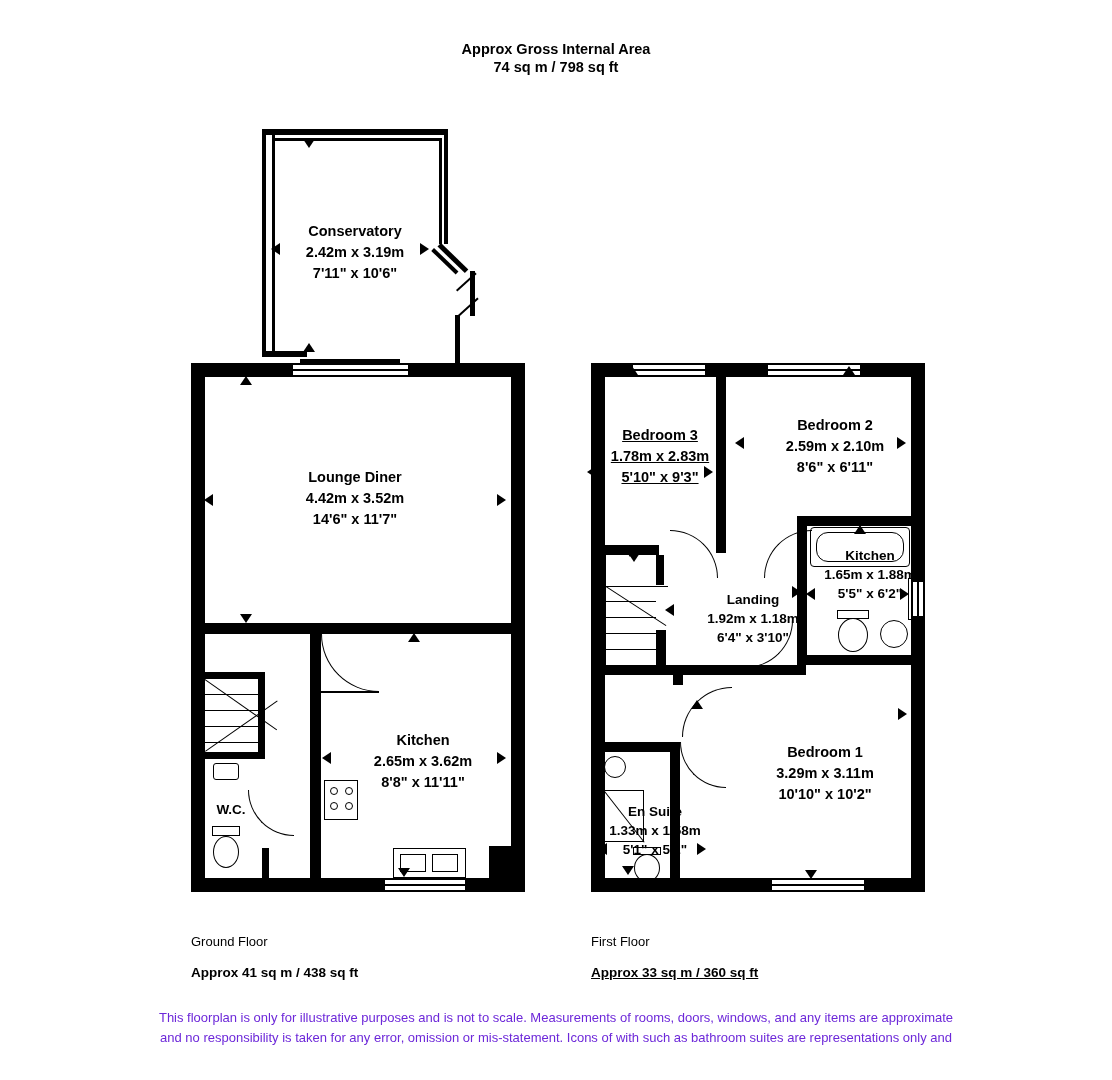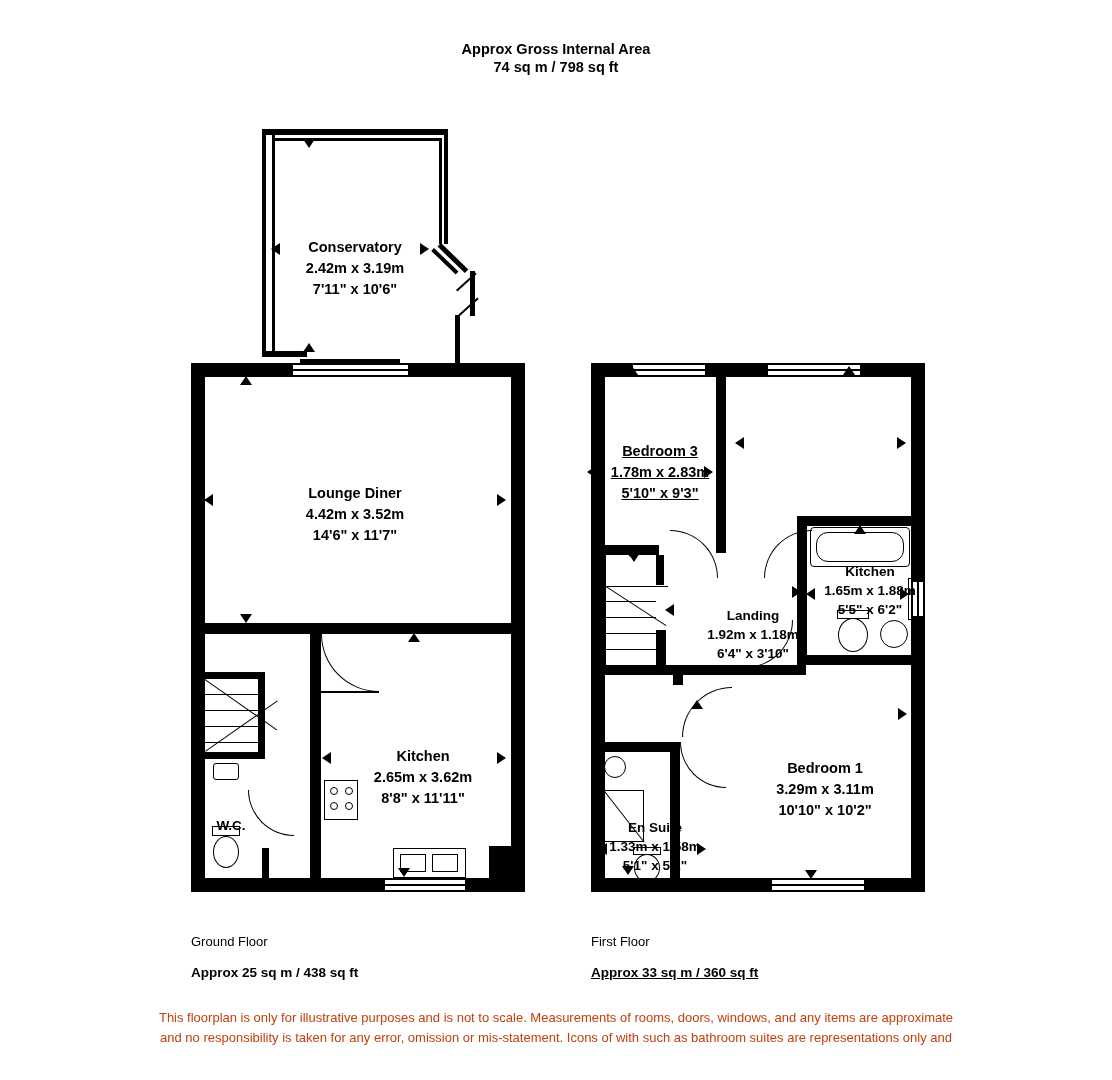--- a/index.html
+++ b/index.html
@@ -17,21 +17,21 @@
     left:0;right:0;top:40px;
     text-align:center;
     font-size:14.5px;font-weight:bold;line-height:18px;
   }
 
   
   .wall{background:#000;position:absolute;}
 
   
   .room-label{position:absolute;text-align:center;line-height:21px;font-size:14.5px;}
-  .room-label .nm{font-weight:bold;margin-top:16px;}
+  .room-label .nm{font-weight:bold;}
   .room-label .dim{font-weight:bold;}
   .room-label.small{font-size:13.5px;line-height:19px;}
 
   
   .arrow{position:absolute;width:0;height:0;}
   .arr-l{border-top:6px solid transparent;border-bottom:6px solid transparent;border-right:9px solid #000;}
   .arr-r{border-top:6px solid transparent;border-bottom:6px solid transparent;border-left:9px solid #000;}
   .arr-u{border-left:6px solid transparent;border-right:6px solid transparent;border-bottom:9px solid #000;}
   .arr-d{border-left:6px solid transparent;border-right:6px solid transparent;border-top:9px solid #000;}
 
@@ -45,21 +45,21 @@
   
   .arc{position:absolute;border:1.4px solid #000;box-sizing:border-box;background:transparent;}
 
   
   .floor-title{position:absolute;font-size:13px;}
   .floor-sub{position:absolute;font-size:13.5px;font-weight:bold;}
 
   
   #footer{
     left:100px;right:100px;top:1008px;
-    text-align:center;font-size:13px;line-height:20px;color:#c2410c;
+    text-align:center;font-size:13px;line-height:20px;color:#6d28d9;
   }
 </style>
 </head>
 <body>
 
 <div id="header" class="abs">
   <div>Approx Gross Internal Area</div>
   <div>74 sq m / 798 sq ft</div>
 </div>
 
@@ -158,21 +158,21 @@
   <div class="outline" style="left:393px;top:848px;width:73px;height:30px;"></div>
   <div class="outline-thin" style="left:400px;top:854px;width:26px;height:18px;"></div>
   <div class="outline-thin" style="left:432px;top:854px;width:26px;height:18px;"></div>
   <div class="wall" style="left:489px;top:846px;width:22px;height:32px;"></div>
   <div class="abs" style="left:385px;top:880px;width:80px;height:10px;background:#fff;"></div>
   <div class="thin" style="left:385px;top:884px;width:80px;height:2px;"></div>
 
   <div class="abs" style="left:193px;top:640px;width:10px;height:0px;"></div>
 
   <div class="floor-title" style="left:191px;top:934px;">Ground Floor</div>
-  <div class="floor-sub" style="left:191px;top:965px;">Approx 25 sq m / 438 sq ft</div>
+  <div class="floor-sub" style="left:191px;top:965px;">Approx 41 sq m / 438 sq ft</div>
 </div>
 
 <div class="abs" style="left:560px;top:0;width:552px;height:920px;">
 
   <div class="wall" style="left:31px;top:363px;width:334px;height:14px;"></div>
   <div class="wall" style="left:31px;top:363px;width:14px;height:529px;"></div>
   <div class="wall" style="left:351px;top:363px;width:14px;height:529px;"></div>
   <div class="wall" style="left:31px;top:878px;width:334px;height:14px;"></div>
 
   <div class="abs" style="left:73px;top:365px;width:72px;height:10px;background:#fff;"></div>
@@ -217,20 +217,25 @@
   <div class="room-label" style="left:25px;top:425px;width:150px;text-decoration:underline;">
     <div class="nm">Bedroom 3</div>
     <div class="dim">1.78m x 2.83m</div>
     <div class="dim">5'10" x 9'3"</div>
   </div>
   <div class="arrow arr-l" style="left:27px;top:466px;"></div>
   <div class="arrow arr-r" style="left:144px;top:466px;"></div>
   <div class="arrow arr-u" style="left:66px;top:366px;"></div>
   <div class="arrow arr-d" style="left:64px;top:548px;"></div>
 
+  <div class="room-label" style="left:190px;top:415px;width:170px;">
+    <div class="nm">Bedroom 2</div>
+    <div class="dim">2.59m x 2.10m</div>
+    <div class="dim">8'6" x 6'11"</div>
+  </div>
   <div class="arrow arr-l" style="left:175px;top:437px;"></div>
   <div class="arrow arr-r" style="left:337px;top:437px;"></div>
   <div class="arrow arr-u" style="left:283px;top:366px;"></div>
 
   <div class="room-label small" style="left:240px;top:546px;width:140px;">
     <div class="nm">Kitchen</div>
     <div class="dim">1.65m x 1.88m</div>
     <div class="dim">5'5" x 6'2"</div>
   </div>
   <div class="arrow arr-u" style="left:294px;top:525px;"></div>

